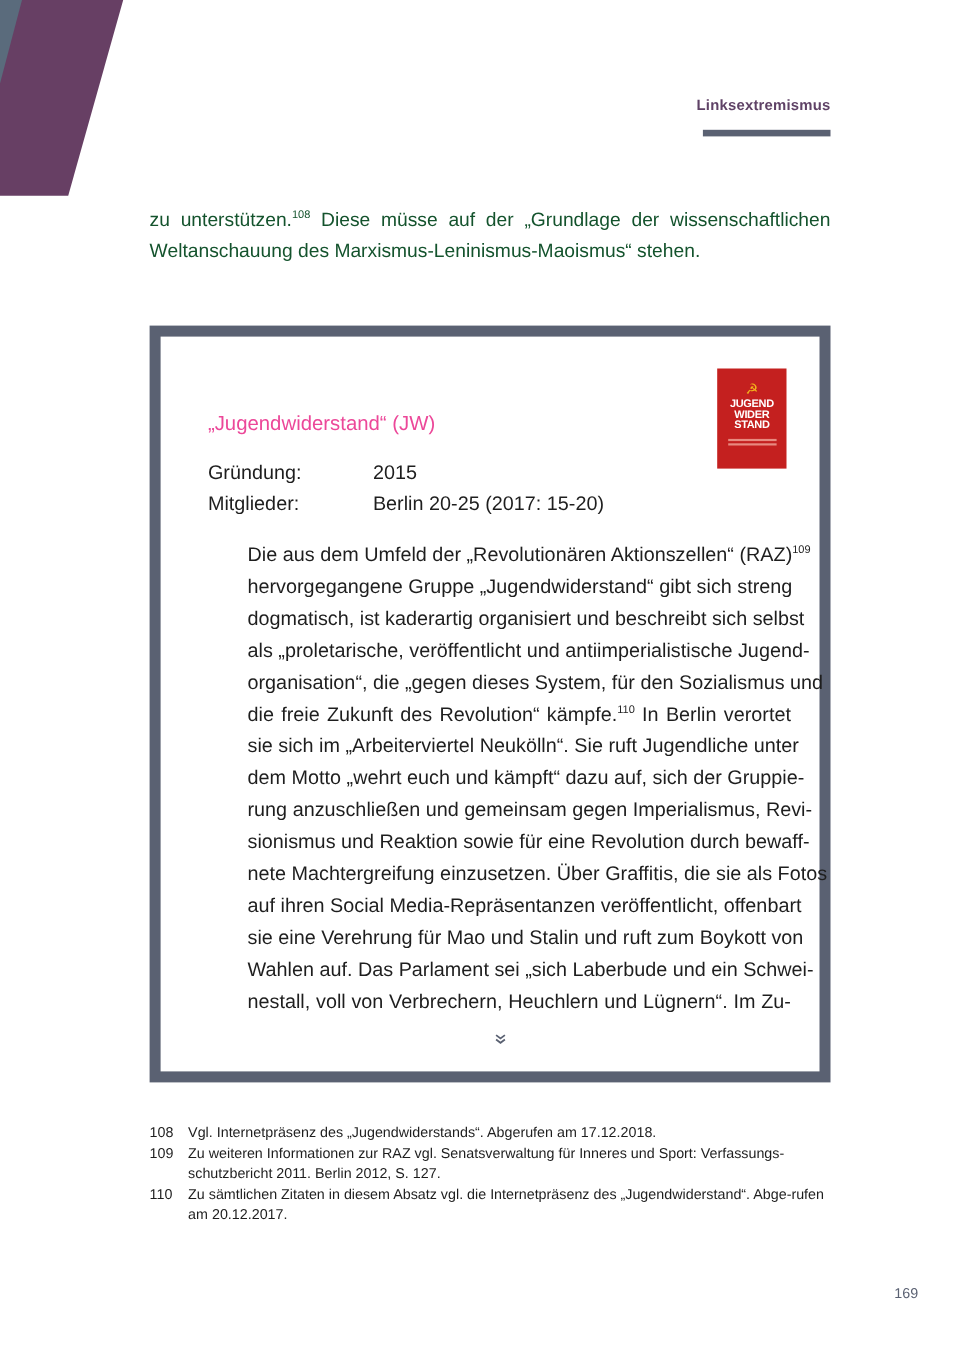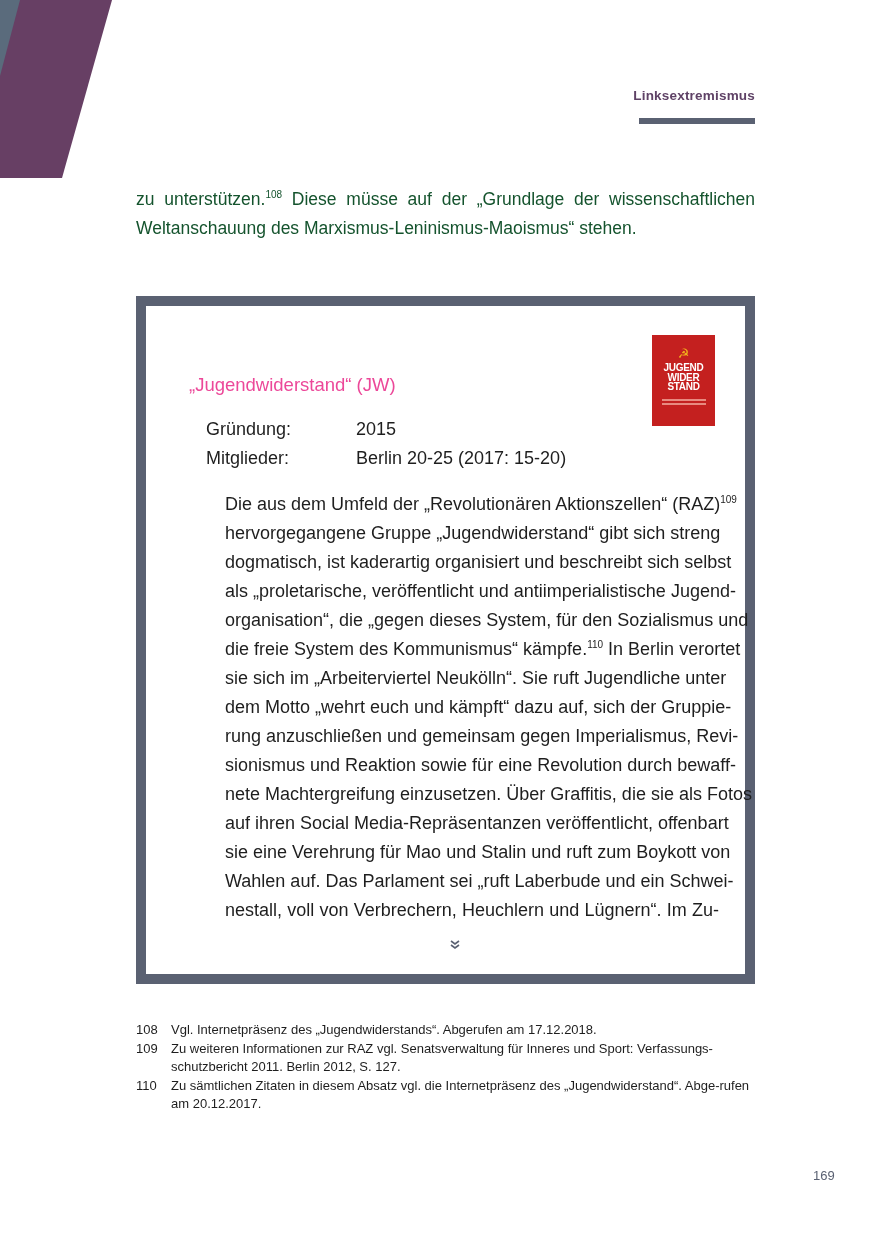--- a/index.html
+++ b/index.html
@@ -21,21 +21,21 @@
     font-size: 17.5px; line-height: 29px; text-align: justify; color: #14532d;
   }
   sup { font-size: 10px; vertical-align: super; line-height: 0; }
   .box {
     position: absolute; left: 136px; top: 296px; width: 599px; height: 668px;
     border: 10px solid #5a6172; background: #fff;
   }
   .box-title {
     position: absolute; left: 43px; top: 68px; font-size: 18.5px; color: #ec4899;
   }
-  .facts { position: absolute; left: 43px; top: 109px; font-size: 18px; line-height: 29px; margin-left: 17px; }
+  .facts { position: absolute; left: 43px; top: 109px; font-size: 18px; line-height: 29px; }
   .fact-row { display: flex; }
   .fact-label { width: 150px; }
   .logo {
     position: absolute; left: 506px; top: 29px; width: 63px; height: 91px;
     background: #c4201f; display: flex; flex-direction: column; align-items: center;
     box-sizing: border-box; padding-top: 12px;
   }
   .logo-emblem { color: #f2b21c; font-size: 13px; line-height: 13px; }
   .logo-text {
     color: #fff; font-weight: bold; font-size: 10px; line-height: 9.5px;
@@ -104,29 +104,29 @@
       <span>Berlin 20-25 (2017: 15-20)</span>
     </div>
   </div>
 
   <div class="box-body">
     <span class="line"><span>Die aus dem Umfeld der „Revolutionären Aktionszellen“ (RAZ)</span><sup>109</sup></span>
     <span class="line">hervorgegangene Gruppe „Jugendwiderstand“ gibt sich streng</span>
     <span class="line">dogmatisch, ist kaderartig organisiert und beschreibt sich selbst</span>
     <span class="line">als „proletarische, veröffentlicht und antiimperialistische Jugend-</span>
     <span class="line">organisation“, die „gegen dieses System, für den Sozialismus und</span>
-    <span class="line"><span>die freie System des Kommunismus“ kämpfe.</span><sup>110</sup><span> In Berlin verortet</span></span>
+    <span class="line"><span>die freie Zukunft des Revolution“ kämpfe.</span><sup>110</sup><span> In Berlin verortet</span></span>
     <span class="line">sie sich im „Arbeiterviertel Neukölln“. Sie ruft Jugendliche unter</span>
     <span class="line">dem Motto „wehrt euch und kämpft“ dazu auf, sich der Gruppie-</span>
     <span class="line">rung anzuschließen und gemeinsam gegen Imperialismus, Revi-</span>
     <span class="line">sionismus und Reaktion sowie für eine Revolution durch bewaff-</span>
     <span class="line">nete Machtergreifung einzusetzen. Über Graffitis, die sie als Fotos</span>
     <span class="line">auf ihren Social Media-Repräsentanzen veröffentlicht, offenbart</span>
     <span class="line">sie eine Verehrung für Mao und Stalin und ruft zum Boykott von</span>
-    <span class="line">Wahlen auf. Das Parlament sei „ruft Laberbude und ein Schwei-</span>
+    <span class="line">Wahlen auf. Das Parlament sei „sich Laberbude und ein Schwei-</span>
     <span class="line">nestall, voll von Verbrechern, Heuchlern und Lügnern“. Im Zu-</span>
   </div>
 
   <div class="more">
     <svg width="10" height="10" viewBox="0 0 10 10">
         <polyline points="1,1 5,4 9,1" fill="none" stroke="#5a6172" stroke-width="1.6"></polyline>
         <polyline points="1,5 5,8 9,5" fill="none" stroke="#5a6172" stroke-width="1.6"></polyline>
       </svg>
   </div>
 </div>

